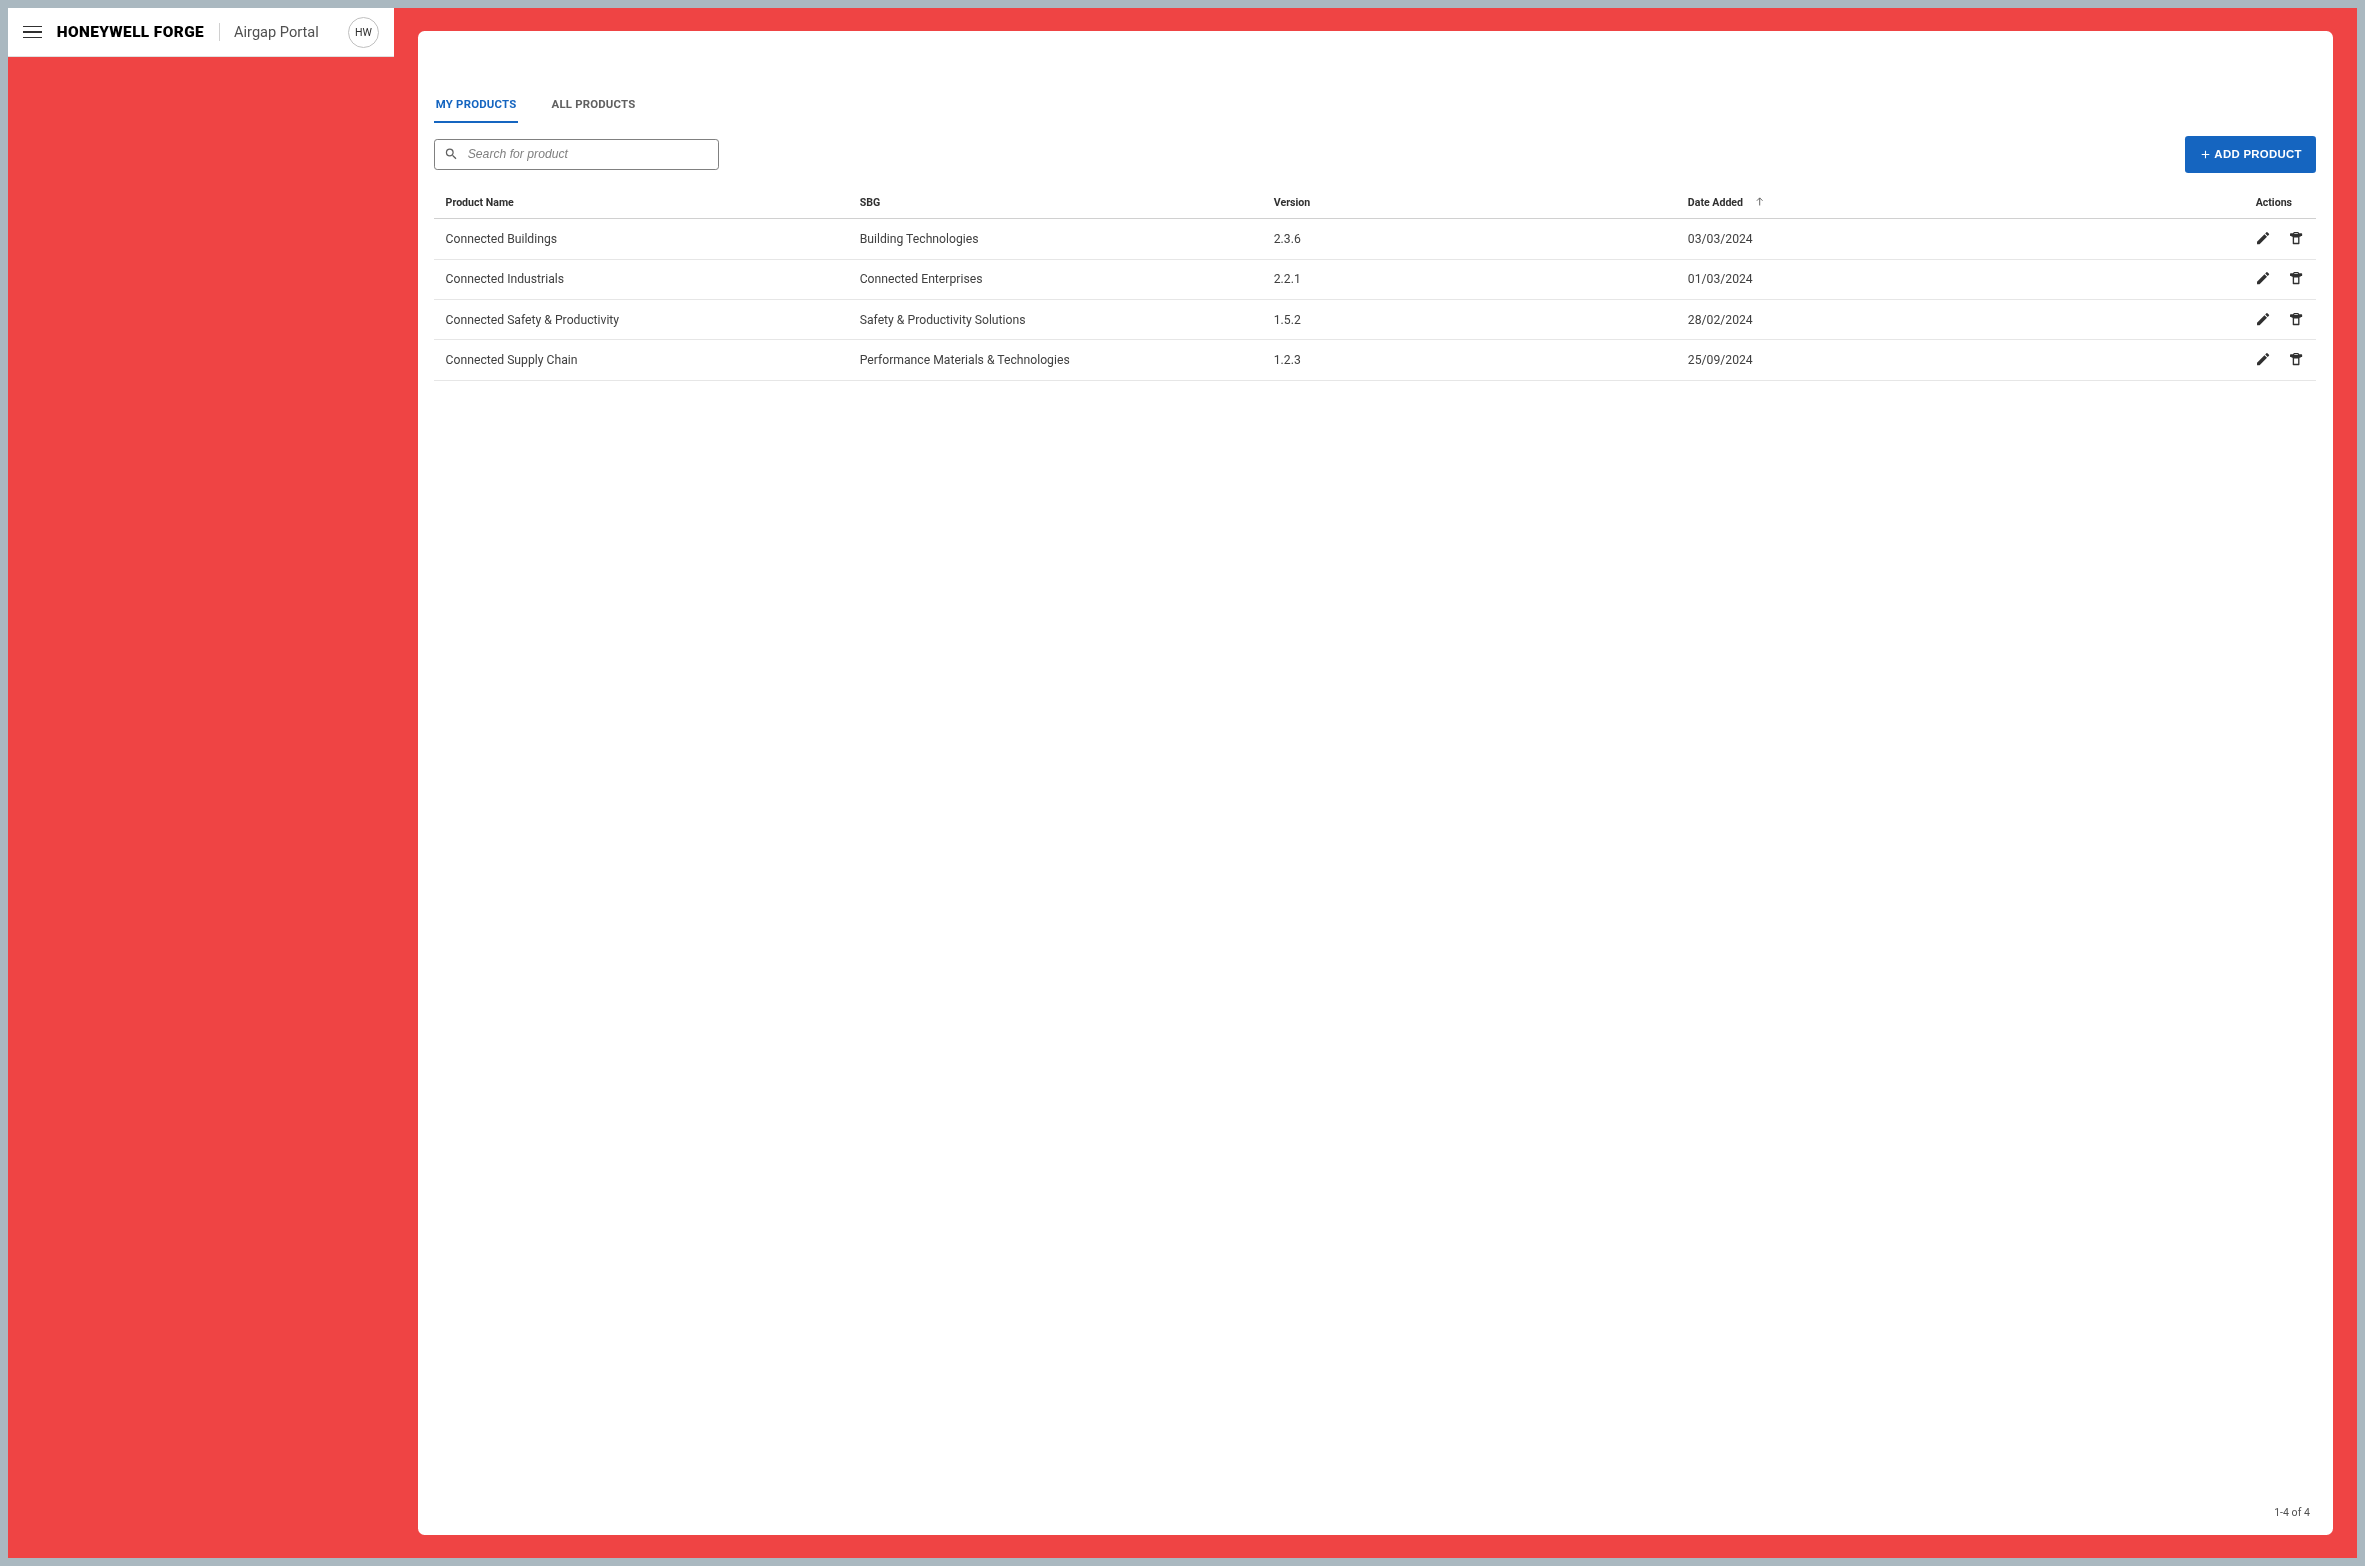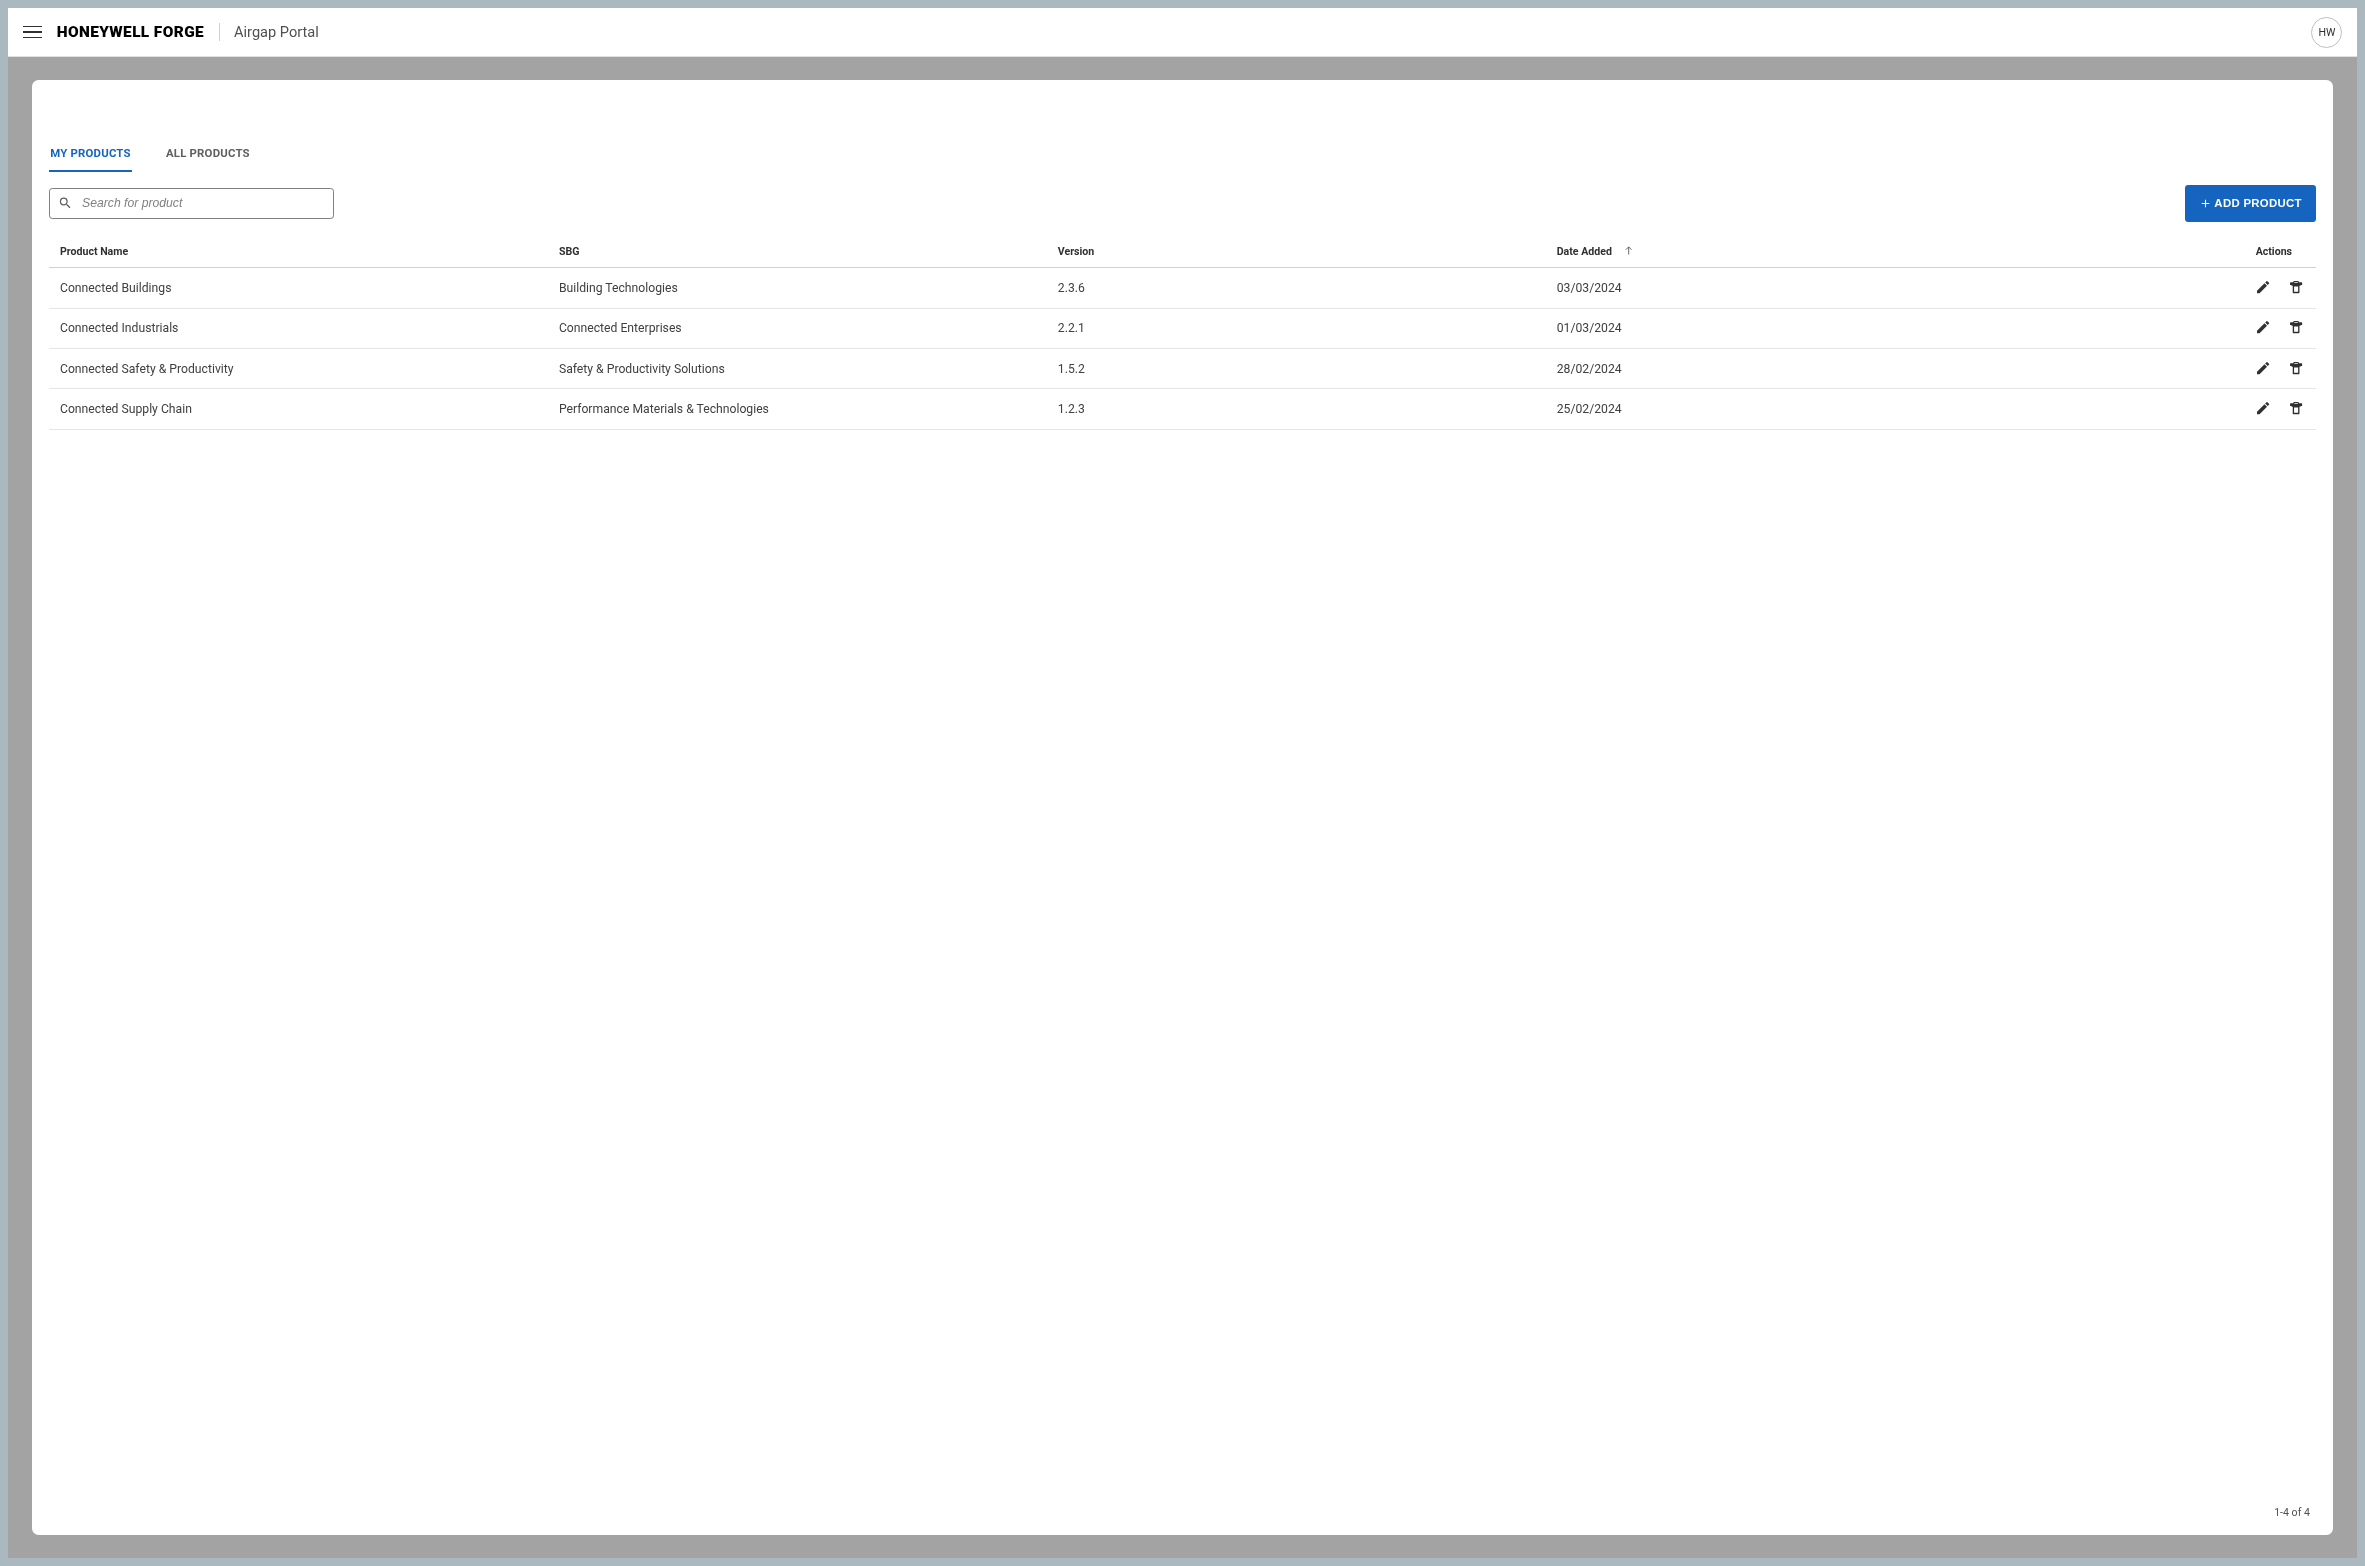--- a/index.html
+++ b/index.html
@@ -5,23 +5,23 @@
     * { box-sizing: border-box; margin: 0; padding: 0; }
     body {
       font-family: -apple-system, BlinkMacSystemFont, "Segoe UI", Roboto, "Helvetica Neue", Arial, sans-serif;
       background: #f0f0f0;
       color: #303030;
       font-size: 11.4px;
     }
     .app-frame {
       border: 8.1px solid #aab8c0;
       min-height: 100vh;
-      background: #a3a3a3;
-      display: flex;
-      flex-direction: column;
+      background: #ef4444;
+      display: flex;
+      flex-direction: row;
     }
     .topbar {
       background: #fff;
       height: 49px;
       display: flex;
       align-items: center;
       padding: 0 14.6px;
       border-bottom: 0.8px solid #e0e0e0;
       gap: 14.6px;
     }
@@ -320,21 +320,21 @@
                 </span><span class="action-icon">
                   <svg viewBox="0 0 24 24">
                     <path d="M6 7h12v2H6V7zm2 3h8v10H8V10zm1-6h6l1 2h4v2H4V6h4l1-2z" fill="none" stroke="#303030" stroke-width="2" stroke-linejoin="round"></path>
                   </svg>
                 </span></td>
             </tr>
             <tr>
               <td>Connected Supply Chain</td>
               <td class="sbg-cell">Performance Materials &amp; Technologies</td>
               <td>1.2.3</td>
-              <td>25/02/2024</td>
+              <td>25/09/2024</td>
               <td class="actions-cell"><span class="action-icon">
                   <svg viewBox="0 0 24 24">
                     <path d="M3 17.25V21h3.75L17.81 9.94l-3.75-3.75L3 17.25zM20.71 7.04a1 1 0 0 0 0-1.41l-2.34-2.34a1 1 0 0 0-1.41 0l-1.83 1.83 3.75 3.75 1.83-1.83z"></path>
                   </svg>
                 </span><span class="action-icon">
                   <svg viewBox="0 0 24 24">
                     <path d="M6 7h12v2H6V7zm2 3h8v10H8V10zm1-6h6l1 2h4v2H4V6h4l1-2z" fill="none" stroke="#303030" stroke-width="2" stroke-linejoin="round"></path>
                   </svg>
                 </span></td>
             </tr>

